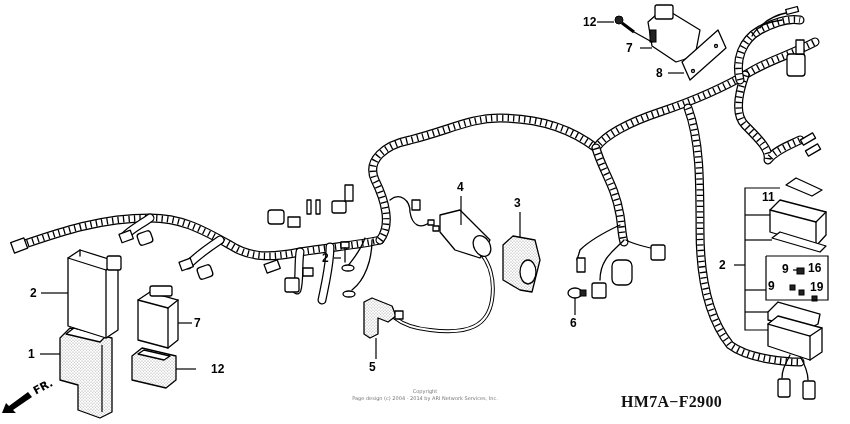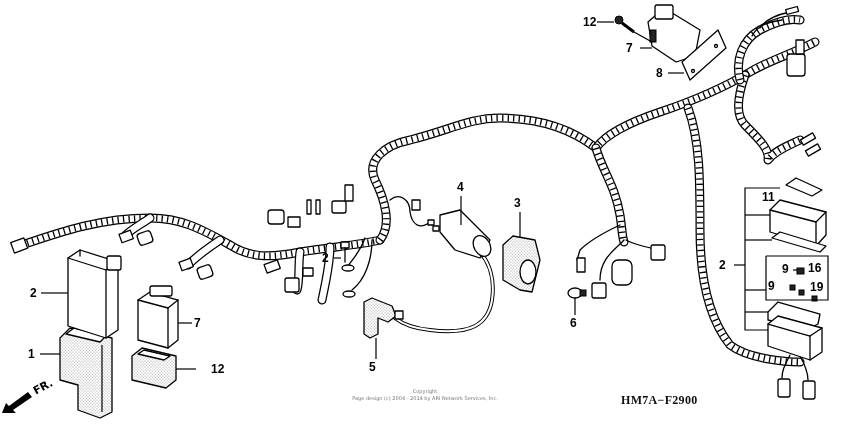--- a/index.html
+++ b/index.html
@@ -10,21 +10,21 @@
   .wire-wrap { fill: none; stroke: #000; stroke-width: 6.5; stroke-dasharray: 1.3 4.2; stroke-linecap: butt; }
   .thin { fill: none; stroke: #000; stroke-width: 1.3; stroke-linecap: round; stroke-linejoin: round; }
   .thin2 { fill: none; stroke: #000; stroke-width: 4; stroke-linecap: round; }
   .thin2-in { fill: none; stroke: #fff; stroke-width: 2; stroke-linecap: round; }
   .part { fill: #fff; stroke: #000; stroke-width: 1.3; stroke-linejoin: round; }
   .stipple { fill: url(#dots); stroke: #000; stroke-width: 1.3; stroke-linejoin: round; }
   .dark { fill: #222; stroke: #000; stroke-width: 1; }
   .leader { fill: none; stroke: #000; stroke-width: 1.2; }
   .callout { position: absolute; font-family: "Liberation Sans", sans-serif; font-weight: bold; font-size: 12px; color: #000; line-height: 12px; }
   .copyright { position: absolute; left: 300px; top: 388px; width: 250px; text-align: center; font-family: "DejaVu Sans", sans-serif; font-size: 5px; color: #777; line-height: 7px; }
-  .code { position: absolute; left: 621px; top: 393px; font-family: "Liberation Serif", serif; font-weight: bold; font-size: 12px; color: #111; letter-spacing: 0.3px; }
+  .code { position: absolute; left: 621px; top: 393px; font-family: "Liberation Serif", serif; font-weight: bold; font-size: 16px; color: #111; letter-spacing: 0.3px; }
   .fr { position: absolute; left: 0; top: 383px; width: 64px; height: 34px; }
   .fr-label { position: absolute; left: 31px; top: 386px; font-family: "DejaVu Sans", sans-serif; font-weight: bold; font-size: 11px; transform: rotate(-28deg); transform-origin: left top; color: #000; }
 </style>
 </head>
 <body>
 
 <svg id="diagram" viewBox="0 0 850 424" xmlns="http://www.w3.org/2000/svg">
   <defs>
     <pattern id="dots" width="3" height="3" patternUnits="userSpaceOnUse">
       <rect width="3" height="3" fill="#fff"></rect>

